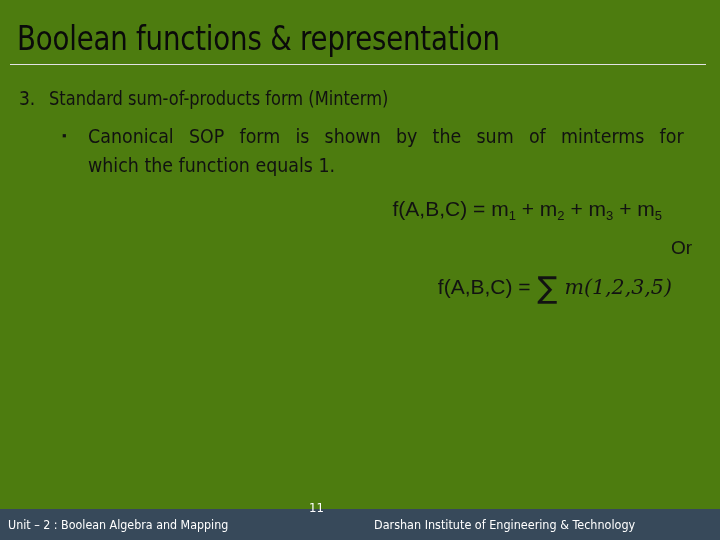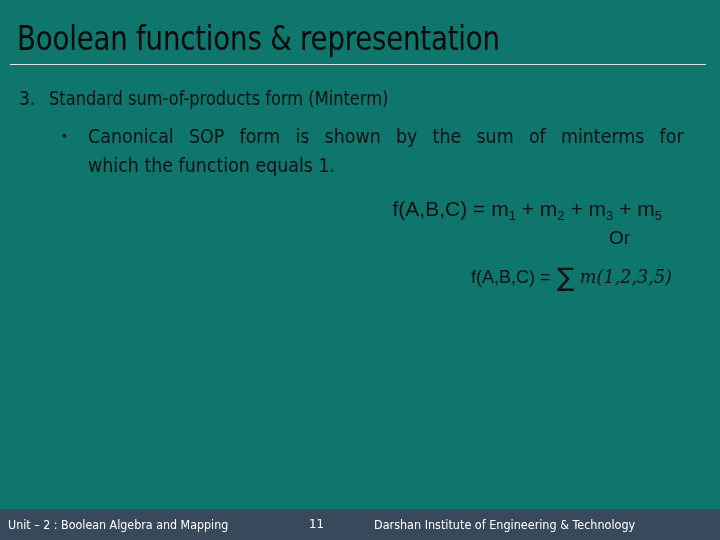--- a/index.html
+++ b/index.html
@@ -14,21 +14,21 @@
     overflow: hidden;
     font-family: "Liberation Sans", sans-serif;
     -webkit-font-smoothing: antialiased;
   }
 
   .slide {
     position: absolute;
     left: 0; top: 0;
     width: 720px;
     height: 540px;
-    background: #0f766e;
+    background: #4d7c0f;
   }
 
   
   .slide-title {
     position: absolute;
     left: 17px;
     top: 19px;
     width: 690px;
     font-size: 33px;
     line-height: 40px;
@@ -125,25 +125,25 @@
     font-family: "Liberation Sans", sans-serif;
   }
   .eq-1 {
     font-size: 21px;
     line-height: 26px;
     padding-right: 58px;
   }
   .eq-or {
     font-size: 19px;
     line-height: 24px;
-    margin-top: 4px;
-    padding-right: 90px;
+    margin-top: 14px;
+    padding-right: 28px;
   }
   .eq-2 {
-    font-size: 18px;
+    font-size: 21px;
     line-height: 28px;
     margin-top: 13px;
     padding-right: 48px;
   }
   .eq sub {
     font-size: 0.62em;
     vertical-align: -0.28em;
     line-height: 0;
   }
   .sigma {
@@ -176,21 +176,21 @@
     line-height: 17px;
     color: #ffffff;
     white-space: nowrap;
     font-family: "DejaVu Sans Condensed", "Liberation Sans Narrow", "Liberation Sans", sans-serif;
     transform: scaleX(0.95);
     transform-origin: left center;
   }
   .footer-page {
     position: absolute;
     left: 309px;
-    top: 515px;
+    top: 499px;
     font-size: 13px;
     line-height: 17px;
     color: #ffffff;
     white-space: nowrap;
     font-family: "DejaVu Sans Condensed", "Liberation Sans Narrow", "Liberation Sans", sans-serif;
   }
   .footer-right {
     position: absolute;
     left: 374px;
     top: 516px;

